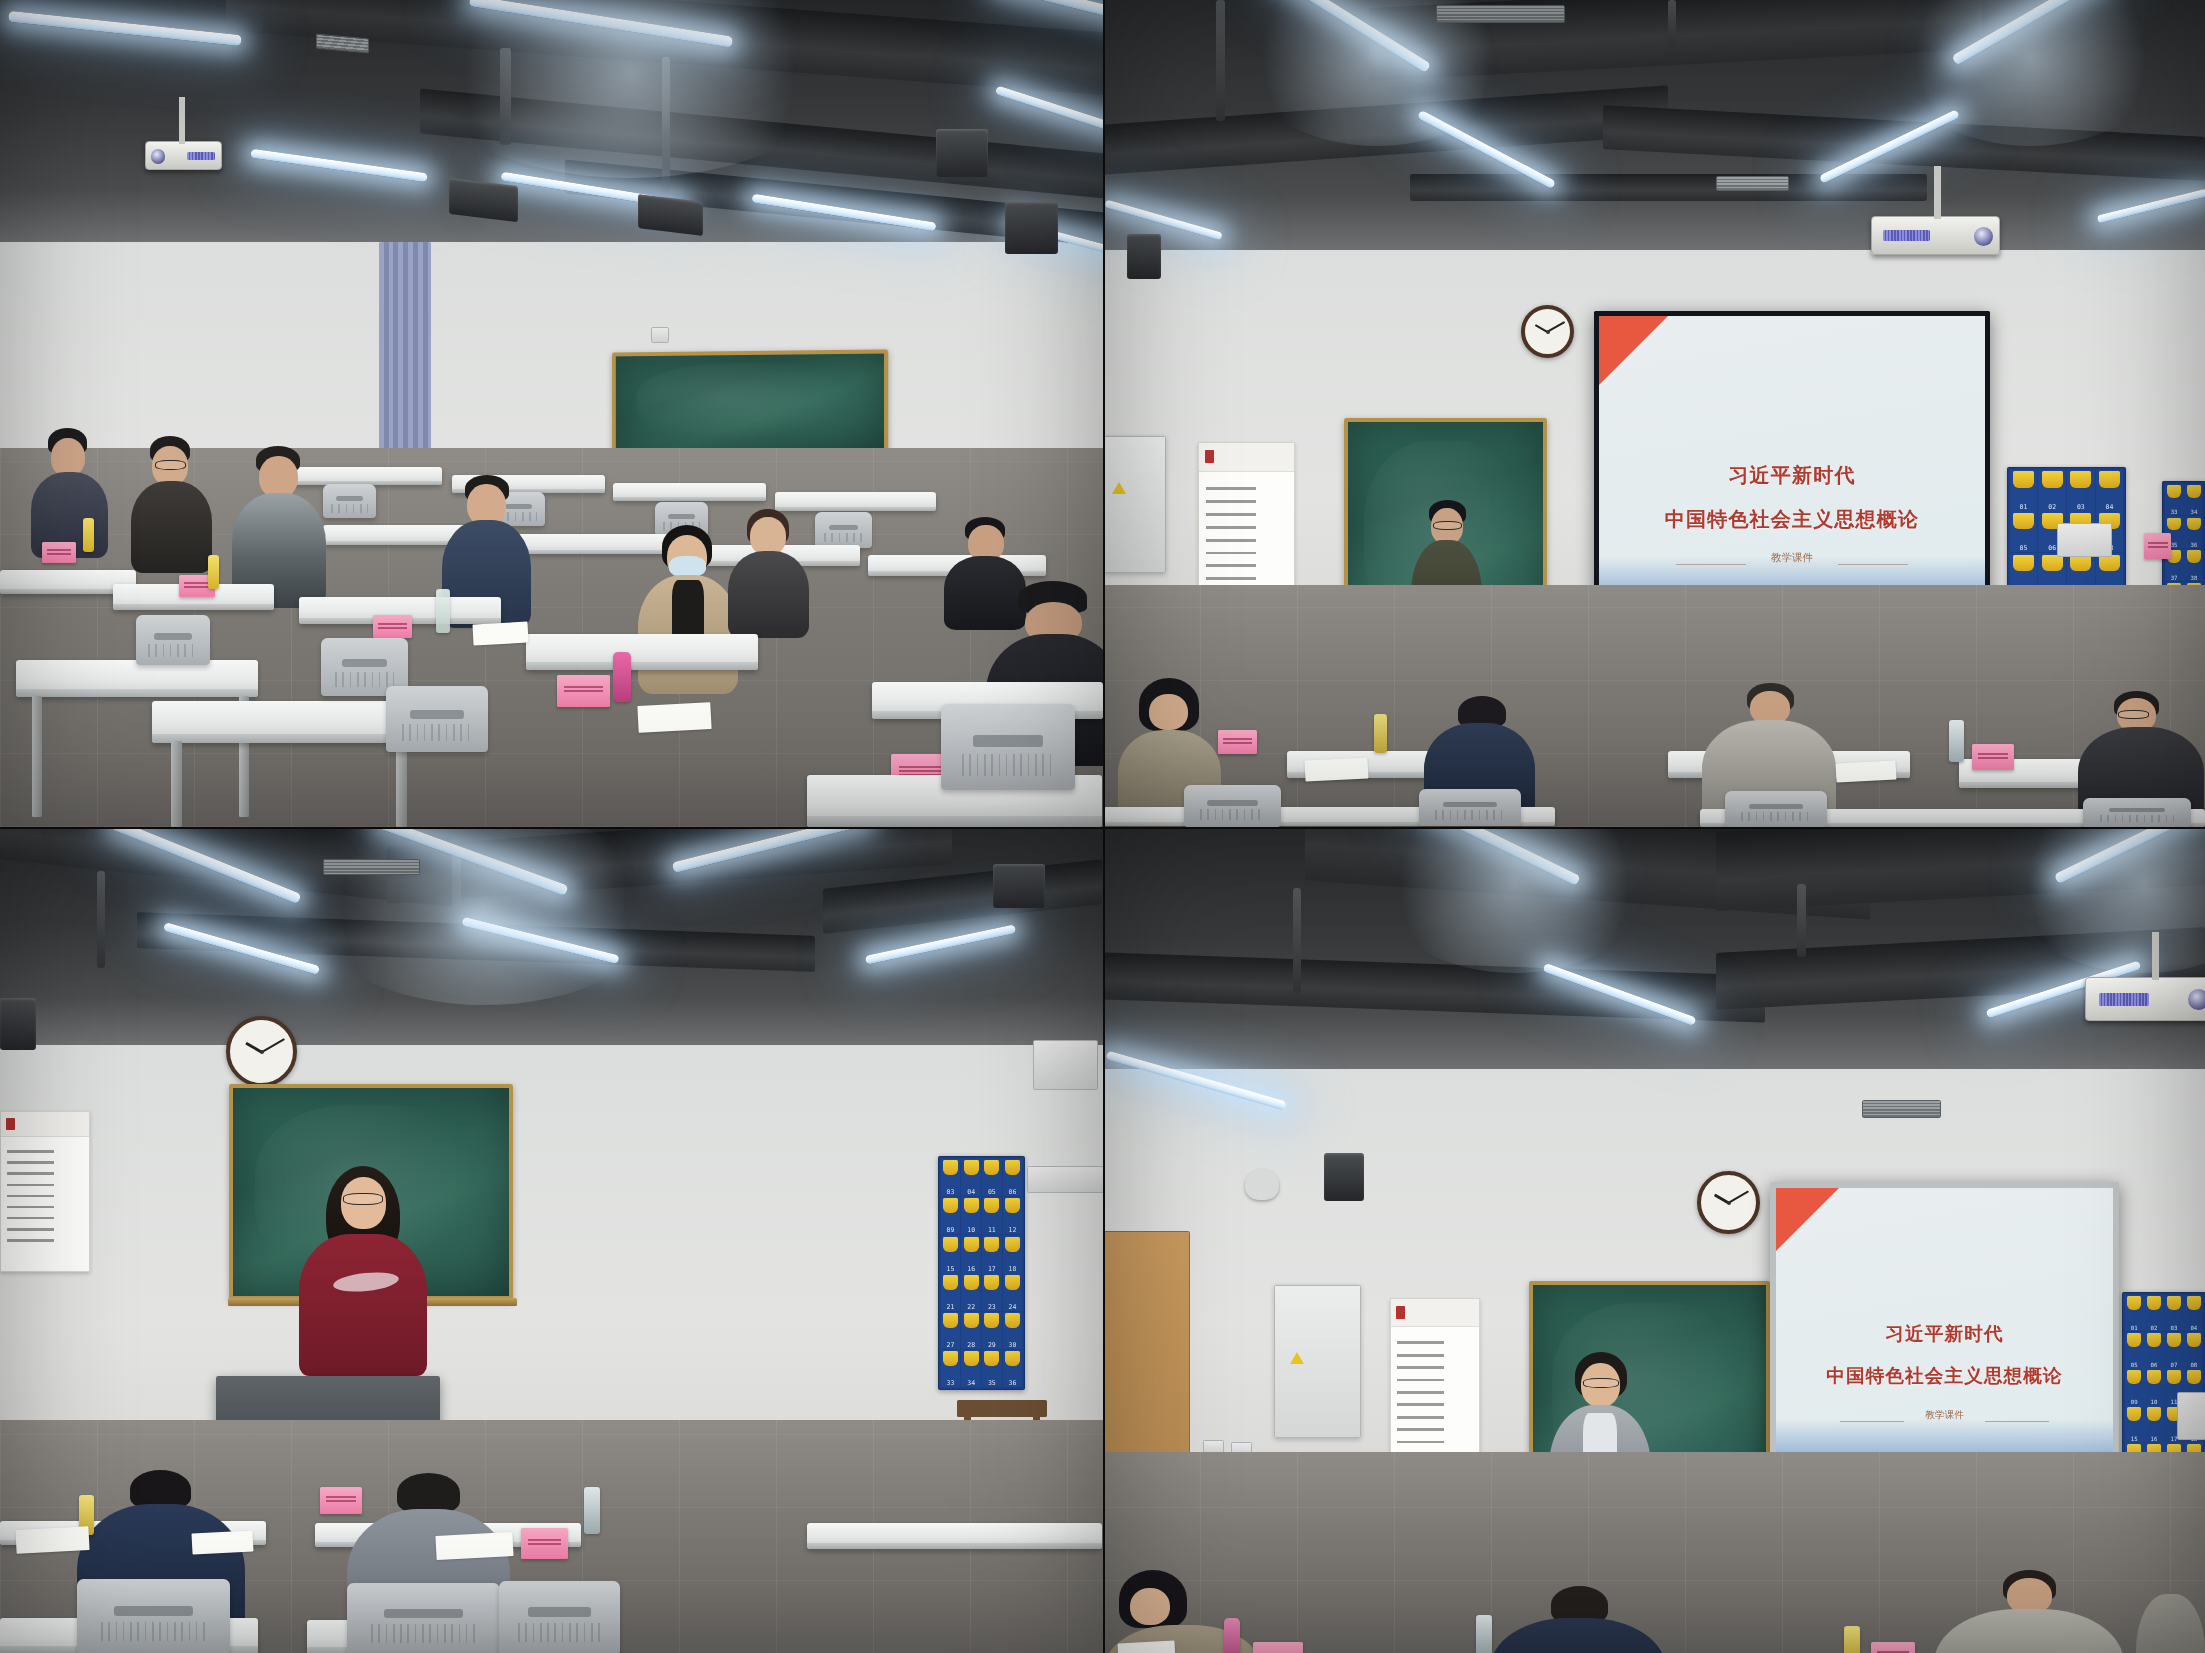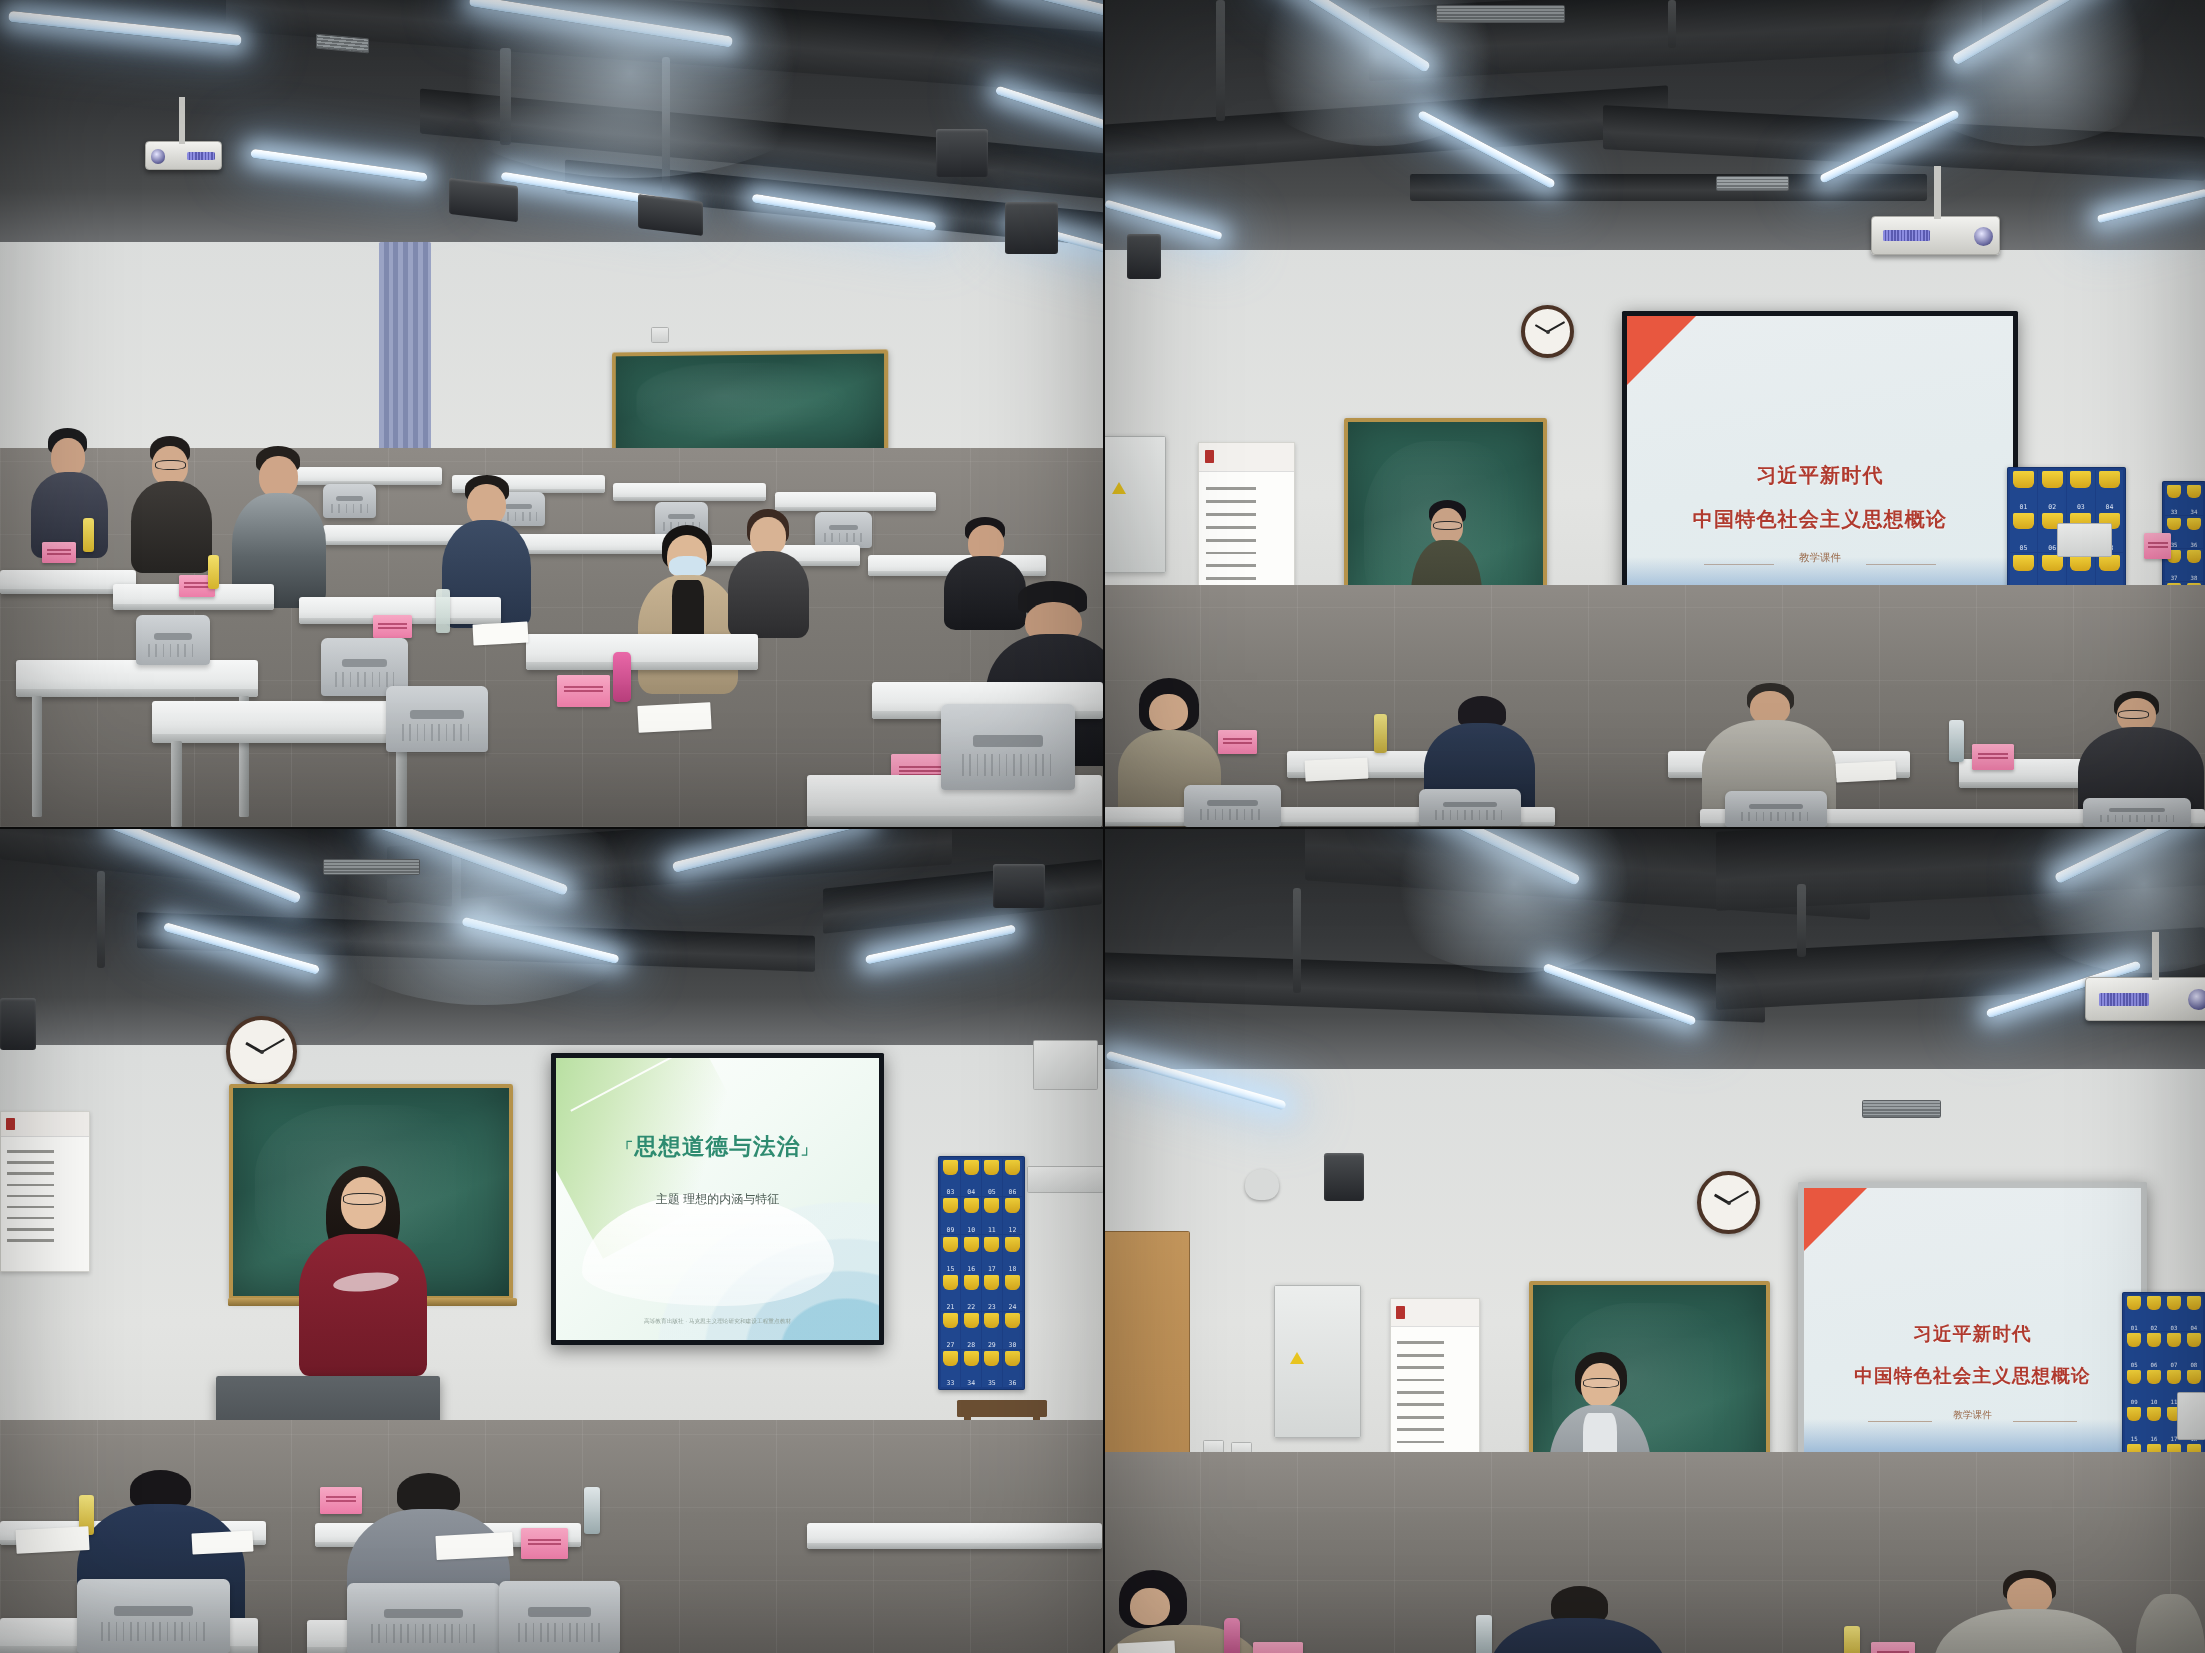--- a/index.html
+++ b/index.html
@@ -44,21 +44,21 @@
 
   
   .projector{ position:absolute; background:linear-gradient(180deg,#f2f2ef,#c9c9c4); border-radius:4px;
               box-shadow:0 2.4px 5.7px rgba(0,0,0,.4); border:0.8px solid #a9a9a4; }
   .projector .lens{ position:absolute; border-radius:50%; background:radial-gradient(circle at 40% 35%,#e6e6ff,#6a6aa0 65%,#2a2a50); }
   .projector .grill{ position:absolute; background:repeating-linear-gradient(90deg,#8c8ce0 0 1.6px,#5a5ab0 1.6px 3.2px); border-radius:1.6px; }
   .projmount{ position:absolute; background:#c6c6c2; }
 
   
   .screenframe{ position:absolute; background:#11151b; padding:4.8px; border-radius:1.6px;
-                box-shadow:0 4.8px 18px rgba(0,0,0,.45);margin-left:28px; }
+                box-shadow:0 4.8px 18px rgba(0,0,0,.45); }
   .screen{ position:relative; width:100%; height:100%; overflow:hidden; background:#eef3f4; }
 
   .slide-red{ position:absolute; inset:0;
      background:linear-gradient(170deg,#e9eef0 0%,#e4ecee 45%,#dfeaed 100%); }
   .slide-red .tri{ position:absolute; left:0; top:0; width:0; height:0;
      border-style:solid; border-width:0; }
   .slide-red .mount{ position:absolute; left:0; right:0; bottom:0; height:34%;
      background:linear-gradient(180deg,rgba(190,212,230,0) 0%,#9fbcd8 28%,#7ea2c6 55%,#b9cfe2 100%); }
   .slide-red .mount::before{ content:""; position:absolute; left:-5%; right:-5%; bottom:14%; height:62%;
      background:linear-gradient(180deg,#8fb0cd,#c9dbe9);
@@ -591,35 +591,20 @@
 
     <div class="person" style="left:299px;top:339px;width:129px;height:210px;">
       <div class="hair" style="left:27.4px;top:0px;width:74px;height:98px;background:linear-gradient(180deg,#241d19,#17110e);border-radius:50% 50% 42% 42%;"></div>
       <div class="head" style="left:42px;top:11.3px;width:45px;height:52px;background:#e3bb9a;"></div>
       <div class="glasses" style="left:44px;top:27.4px;width:40px;height:11.3px;"></div>
       <div class="body" style="left:0px;top:68px;width:128px;height:142px;background:linear-gradient(180deg,#8e2434,#6f1a27);border-radius:40% 40% 8% 8%;"></div>
       <div style="position:absolute;left:34px;top:107px;width:66px;height:18px;background:rgba(255,255,255,.65);border-radius:50%;transform:rotate(-6deg);"></div>
     </div>
     <div class="podium" style="left:216px;top:549px;width:224px;height:153px;"></div>
 
-    <div class="screenframe" style="left:523px;top:226px;width:333px;height:292px;">
-      <div class="screen">
-        <div class="slide-green">
-          <div class="gband"></div>
-          <div class="gline" style="left:2%;top:6%;width:46%;height:1.6px;"></div>
-          <div class="fan"></div>
-          <div class="wave"></div>
-          <div class="g-title" style="top:26%;font-size:22.6px;">
-            <span class="g-quote" style="font-size:16px;">「</span><span>思想道德与法治</span><span class="g-quote" style="font-size:16px;">」</span>
-          </div>
-          <div class="g-sub" style="top:47%;font-size:12px;">主题  理想的内涵与特征</div>
-          <div class="g-foot" style="bottom:5%;font-size:5.7px;">高等教育出版社 · 马克思主义理论研究和建设工程重点教材</div>
-        </div>
-      </div>
-    </div>
 
     <div class="keyboardgrid" style="left:938px;top:329px;width:87px;height:234px;grid-template-columns:repeat(4,1fr);grid-template-rows:repeat(6,1fr);font-size:6.5px;">
       <div class="kc">03</div>
         <div class="kc">04</div>
       <div class="kc">05</div>
         <div class="kc">06</div>
       <div class="kc">09</div>
         <div class="kc">10</div>
       <div class="kc">11</div>
         <div class="kc">12</div>

